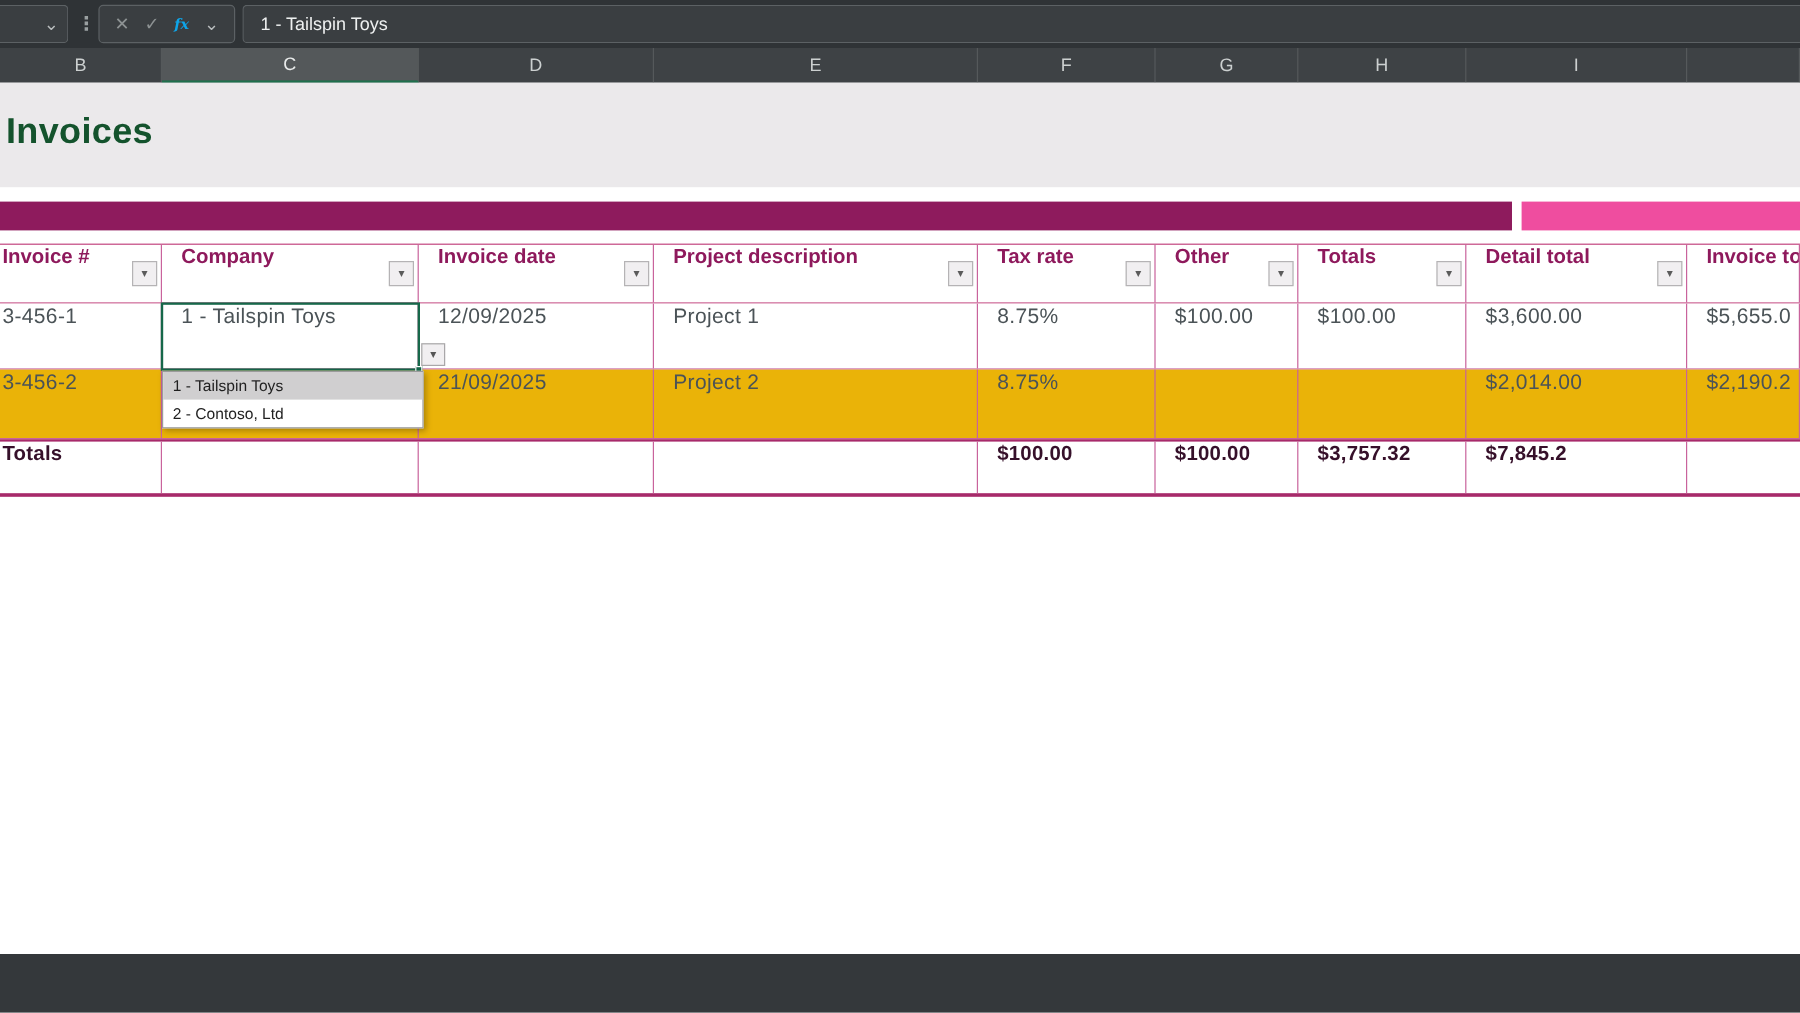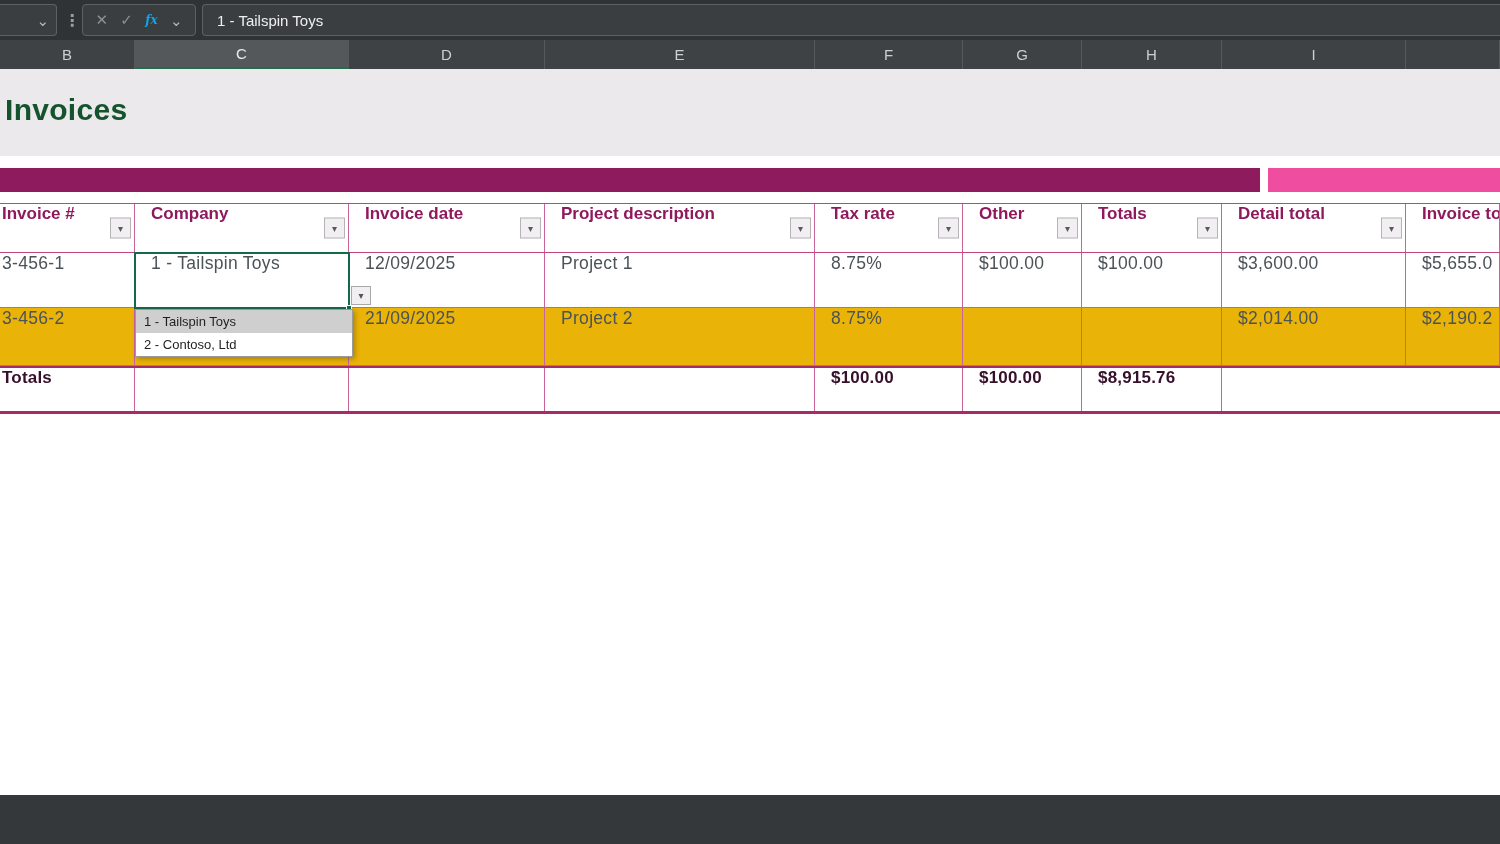--- a/index.html
+++ b/index.html
@@ -154,21 +154,22 @@
       <div class="cell">$2,190.2</div>
     </div>
 
     <div class="trow rtot cols">
       <div class="cell first">Totals</div>
       <div class="cell"></div>
       <div class="cell"></div>
       <div class="cell"></div>
       <div class="cell">$100.00</div>
       <div class="cell">$100.00</div>
-      <div class="cell">$8,915.76</div>
+      <div class="cell">$3,757.32</div>
+      <div class="cell">$7,845.2</div>
     </div>
   </div>
 
   <div class="selbox">
     <div class="fillhandle"></div>
   </div>
 
   <div class="ddbtn">
     <span>▾</span>
   </div>

